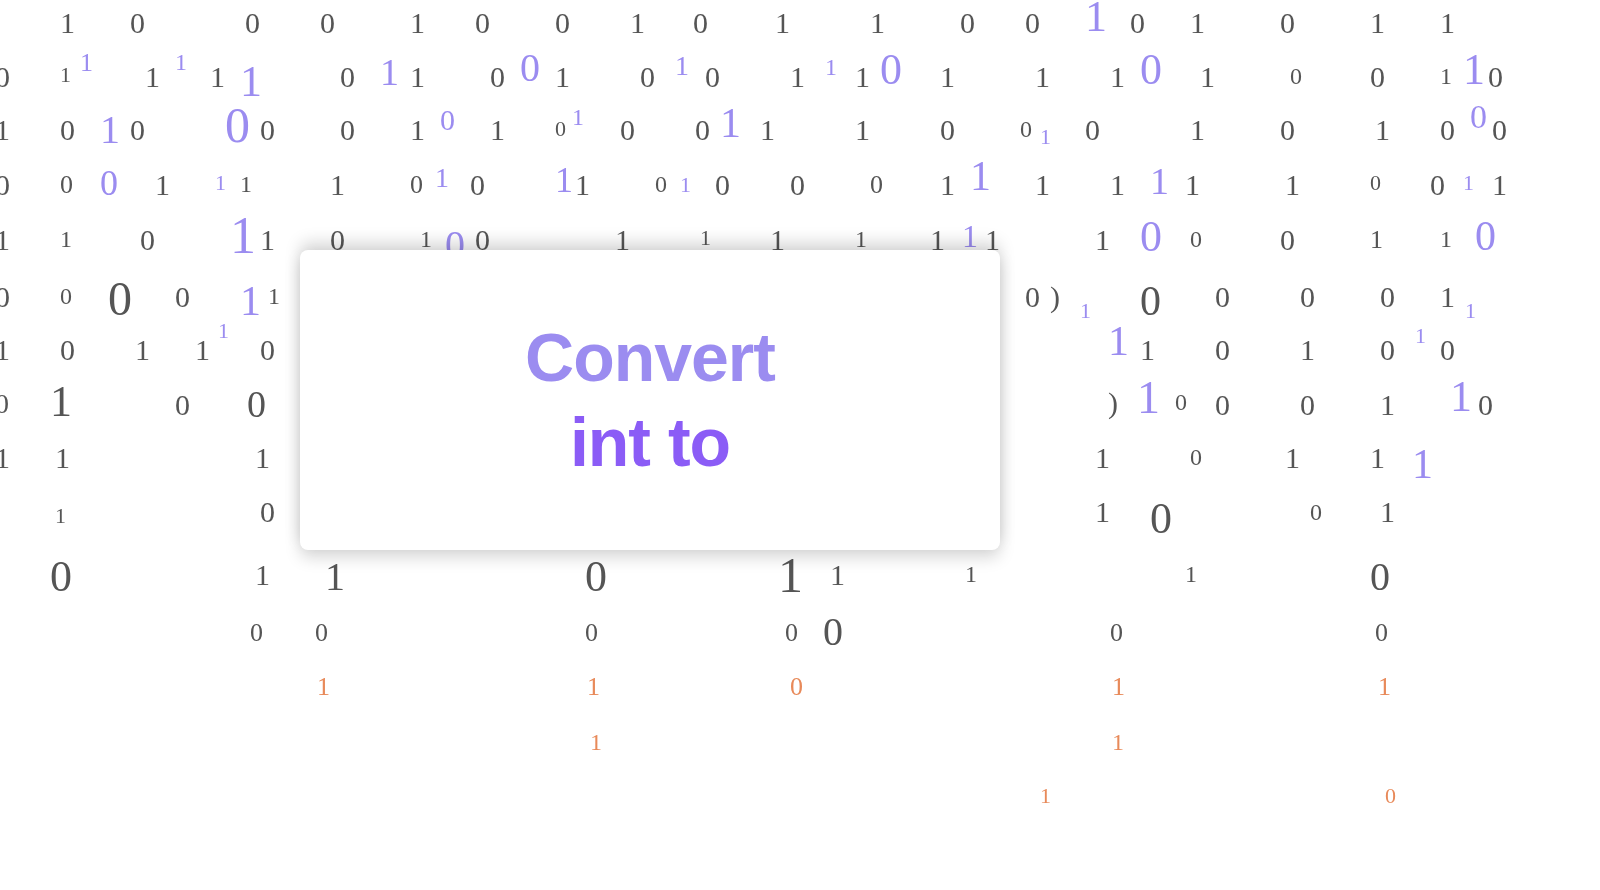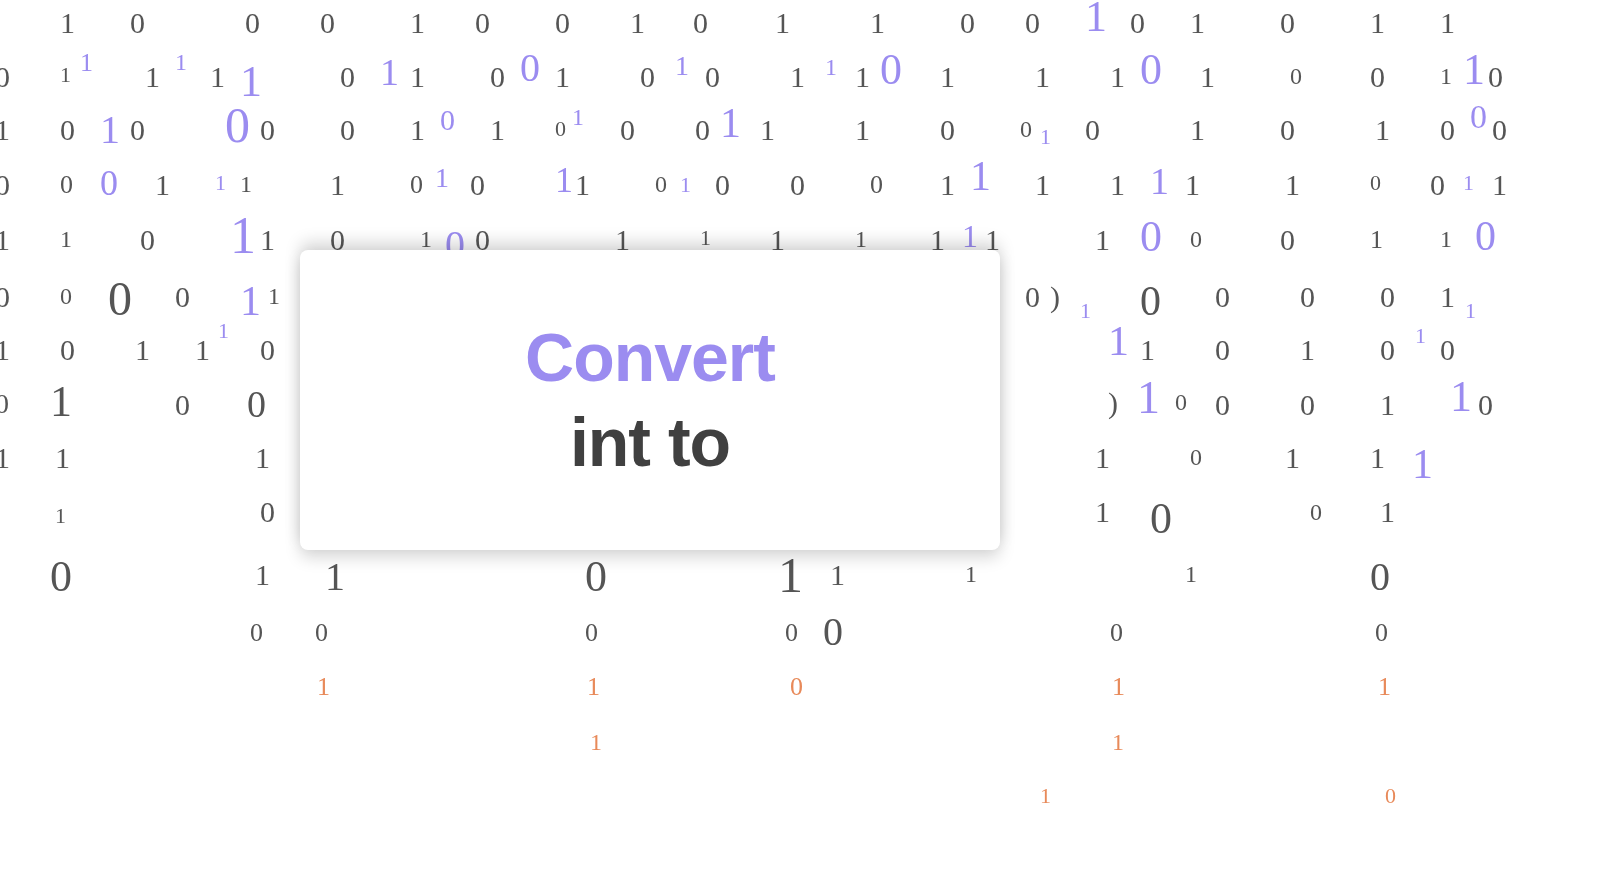--- a/index.html
+++ b/index.html
@@ -36,21 +36,21 @@
     z-index: 10;
   }
   .title-line {
     font-size: 68px;
     font-weight: 700;
     line-height: 1.25;
     text-align: center;
     letter-spacing: -1px;
   }
   .t-purple { color: #9b8cf0; }
-  .t-orange { color: #404040; }
+  .t-orange { color: #8b5cf6; }
 </style>
 </head>
 <body>
 
 <div id="bg">
     <span class="bg-digit gray" style="left: 60px; top: 8px; font-size: 30px;">1</span>
     <span class="bg-digit gray" style="left: 130px; top: 8px; font-size: 30px;">0</span>
     <span class="bg-digit gray" style="left: 245px; top: 8px; font-size: 30px;">0</span>
     <span class="bg-digit gray" style="left: 320px; top: 8px; font-size: 30px;">0</span>
     <span class="bg-digit gray" style="left: 410px; top: 8px; font-size: 30px;">1</span>

